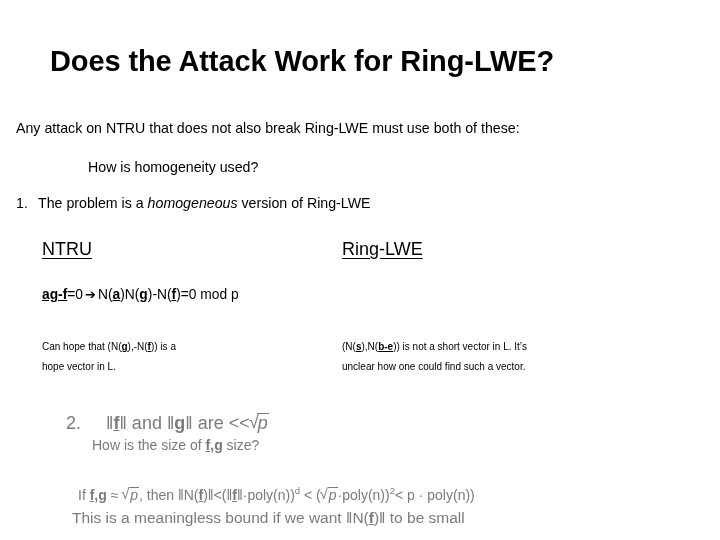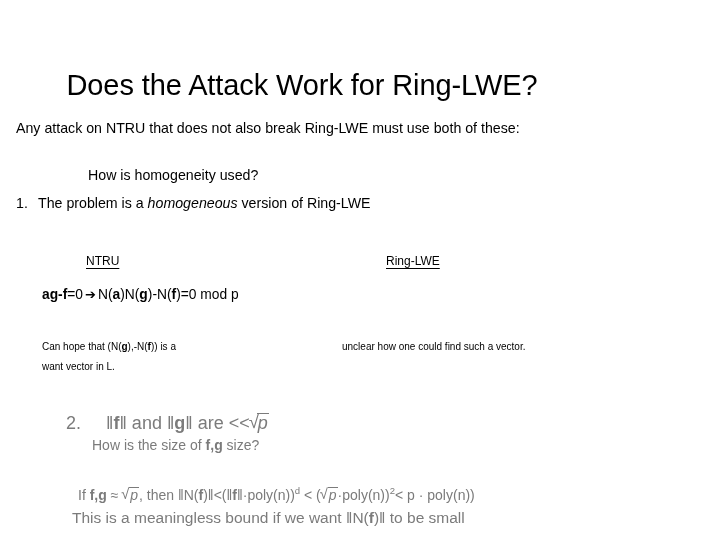--- a/index.html
+++ b/index.html
@@ -25,25 +25,24 @@
 
   
   .slide-title {
     position: absolute;
     top: 44px;
     left: 0;
     width: 604px;
     text-align: center;
     font-size: 29px;
     line-height: 34px;
-    font-weight: 400;
+    font-weight: 700;
     letter-spacing: -0.1px;
     color: #000000;
     white-space: nowrap;
-    margin-top: 24px;
   }
 
   
   .intro-line {
     position: absolute;
     left: 16px;
     top: 119px;
     font-size: 14.2px;
     line-height: 18px;
     white-space: nowrap;
@@ -59,58 +58,57 @@
     white-space: nowrap;
     margin-top: 48px;
   }
   .numbered-item .num {
     display: inline-block;
     width: 22px;
   }
   .sub-question {
     position: absolute;
     left: 88px;
-    top: 166px;
+    top: 158px;
     font-size: 14.2px;
     line-height: 18px;
     white-space: nowrap;
   }
   .ital { font-style: italic; }
   .col-left  { left: 42px;  width: 290px; }
 
   .col-head {
     position: absolute;
-    top: 252px;
-    font-size: 12px;
+    top: 240px;
+    font-size: 18px;
     line-height: 18px;
     text-decoration: underline;
     text-underline-offset: 3px;
     white-space: nowrap;
-    margin-left: 44px;
   }
   .col-eq {
     position: absolute;
     top: 286px;
     font-size: 13.8px;
     line-height: 18px;
     white-space: nowrap;
   }
   .col-note {
     position: absolute;
     top: 337px;
     font-size: 10px;
     line-height: 20px;
   }
   .arrow {
     font-family: "DejaVu Sans", sans-serif;
     font-weight: 700;
     font-size: 13px;
     padding: 0 2px;
   }
-  b { font-weight: 700; }
+  b { font-weight: 700; text-decoration: underline; }
 
   
   .faded {
     color: #7b7b7b;
     filter: blur(0.35px);
   }
   .item2 {
     position: absolute;
     left: 30px;
     top: 413px;
@@ -183,27 +181,28 @@
   <div class="sub-question">How is homogeneity used?</div>
 
   <div class="col-head col-left" style="left:42px;">NTRU</div>
 
   <div class="col-eq" style="left:42px;">
     <b>ag-f</b><span>=0</span><span class="arrow">➔</span><span>N(</span><b>a</b><span>)N(</span><b>g</b><span>)-N(</span><b>f</b><span>)=0 mod p</span>
   </div>
 
   <div class="col-note" style="left:42px; width:290px;">
     <div class="nobr"><span>Can hope that (N(</span><b>g</b><span>),-N(</span><b>f</b><span>)) is a</span></div>
-    <div>want vector in L.</div>
+    <div>hope vector in L.</div>
   </div>
 
   <div class="col-head" style="left:342px;">Ring-LWE</div>
 
 
   <div class="col-note" style="left:342px; width:370px;">
+    <div class="nobr"><span>(N(</span><b>s</b><span>),N(</span><b>b-e</b><span>)) is not a short vector in L.  It’s</span></div>
     <div>unclear how one could find such a vector.</div>
   </div>
 
   <div class="item2 faded">
     <span class="num">2.</span><span>‖</span><b>f</b><span>‖ and ‖</span><b>g</b><span>‖ are  &lt;&lt;</span><span class="sqrt"><span>p</span></span>
   </div>
 
   <div class="item2-sub faded">
     <span>How is the size of </span><b>f,g</b><span> size?</span>
   </div>

